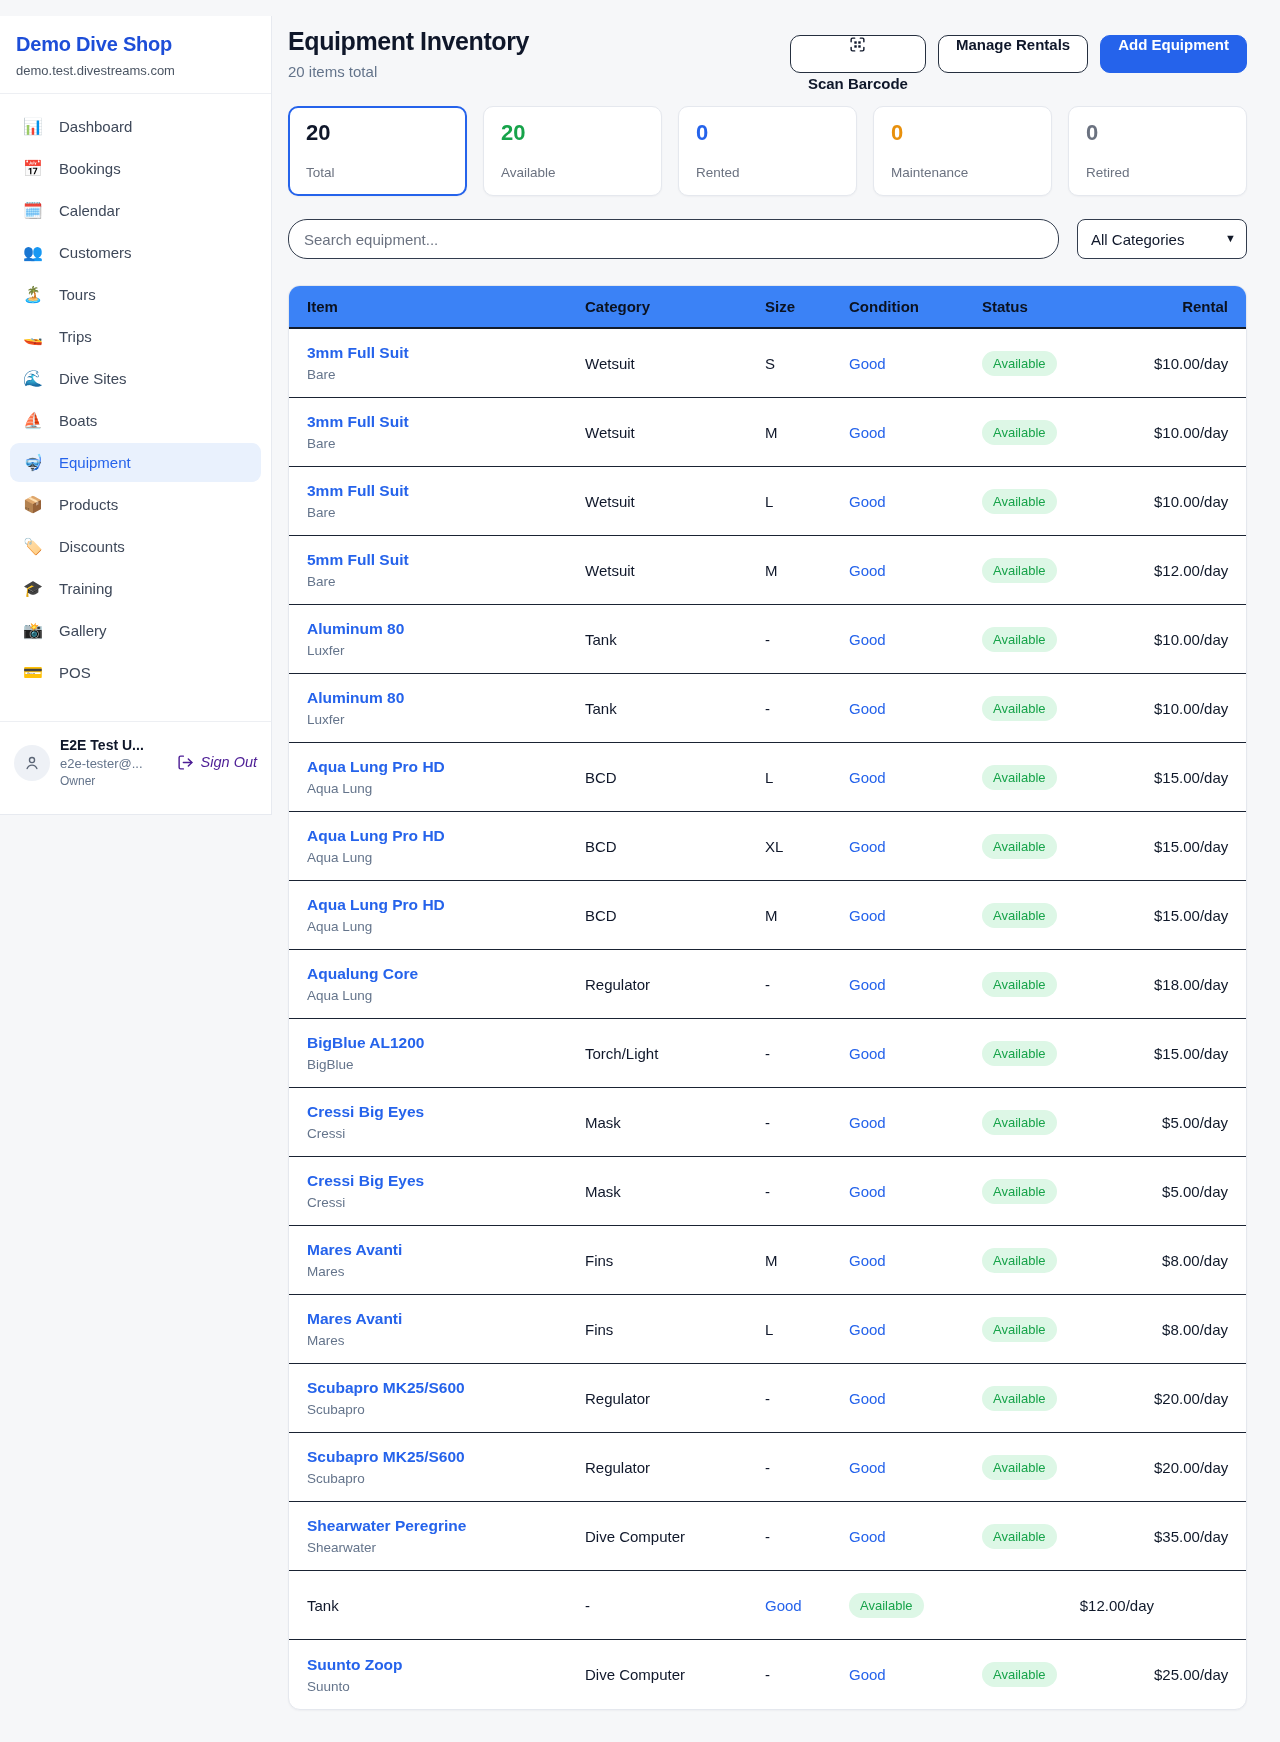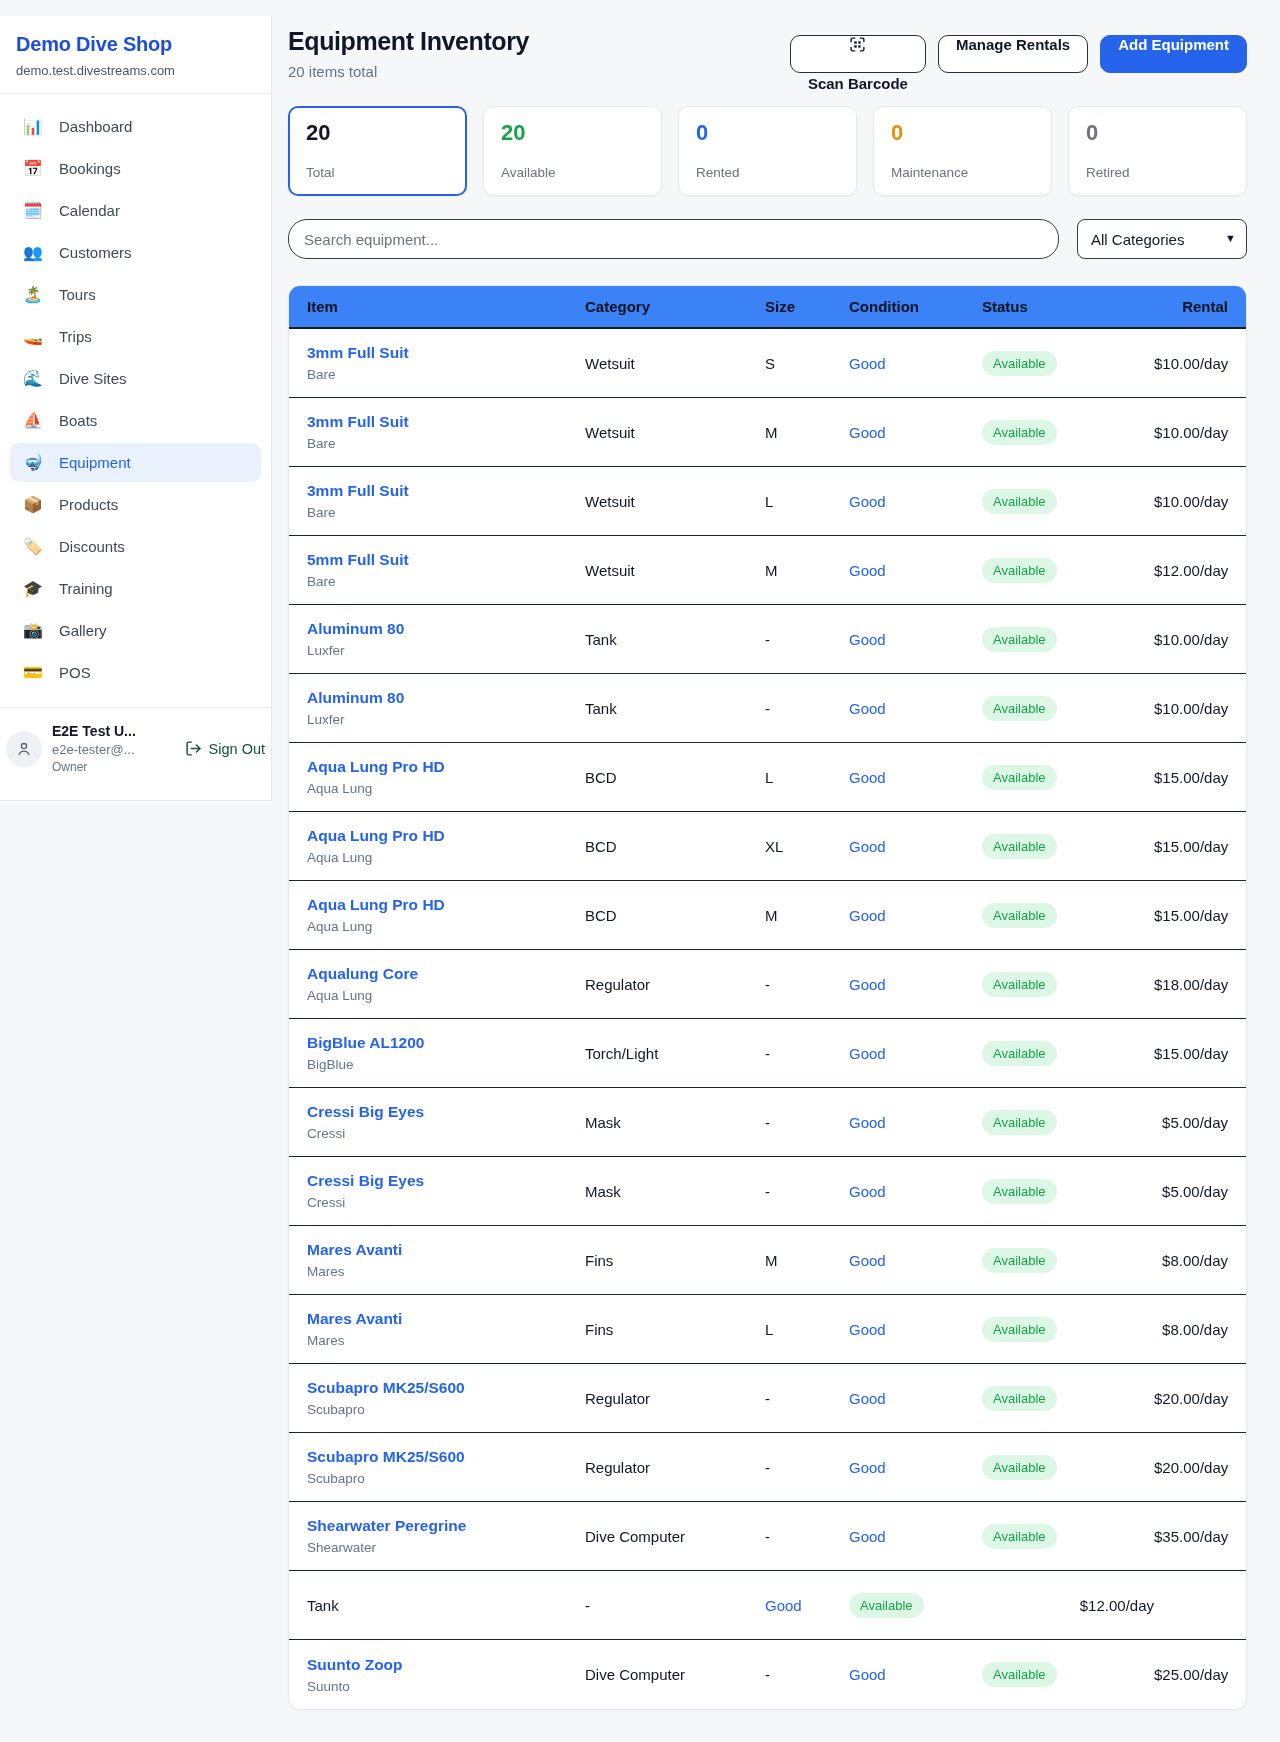--- a/index.html
+++ b/index.html
@@ -25,36 +25,36 @@
   .nav { padding:13px 10px 6px; }
   .nav-item {
     display:flex; align-items:center; gap:15px;
     padding:10px 12px; border-radius:9px;
     font-size:15px; color:#3e4859; cursor:pointer;
     margin-bottom:3px;
   }
   .nav-item .ico { width:22px; font-size:16px; text-align:center; flex:0 0 22px; }
   .nav-item.active { background:#e9f1fd; color:#2563eb; font-weight:500; }
   .user-footer {
-    border-top:1px solid #edeff3; margin-top:6px;
-    padding:15px 6px 16px; display:flex; align-items:center; gap:10px;
+    border-top:1px solid #edeff3; margin-top:20px;
+    padding:15px 14px 16px; display:flex; align-items:center; gap:10px;
   }
   .avatar {
     width:36px; height:36px; border-radius:50%;
     background:#eef1f6; display:flex; align-items:center; justify-content:center;
     color:#5b6575; flex:0 0 36px;
   }
   .user-info { flex:1; min-width:0; }
   .user-name { font-weight:700; font-size:14px; white-space:nowrap; }
   .user-email { font-size:13px; color:#64748b; margin-top:3px; white-space:nowrap; }
   .user-role { font-size:12px; color:#64748b; margin-top:3px; }
   .signout {
-    display:flex; align-items:center; gap:7px;
-    color:#14532d; font-size:14.5px; background:none; border:none;
-    font-family:inherit; cursor:pointer; padding:0; white-space:nowrap;
+    display:flex; gap:7px;
+    color:#4c1d95; font-size:14.5px; background:none; border:none;
+    font-family:inherit; cursor:pointer; padding:0; white-space:nowrap;font-style:italic;
   }
   
   .main { margin-left:258px; padding:27px 33px 20px 30px; }
   .header-row { display:flex; justify-content:space-between; align-items:center; }
   .page-title { font-size:25px; font-weight:800; margin:0; letter-spacing:-0.4px; }
   .page-subtitle { color:#64748b; font-size:15px; margin-top:7px; }
   .actions { display:flex; gap:12px; align-items:center; }
   .btn {
     height:38px; padding:0 17px; border-radius:10px;
     border:1px solid #252f3f; background:#fff;

